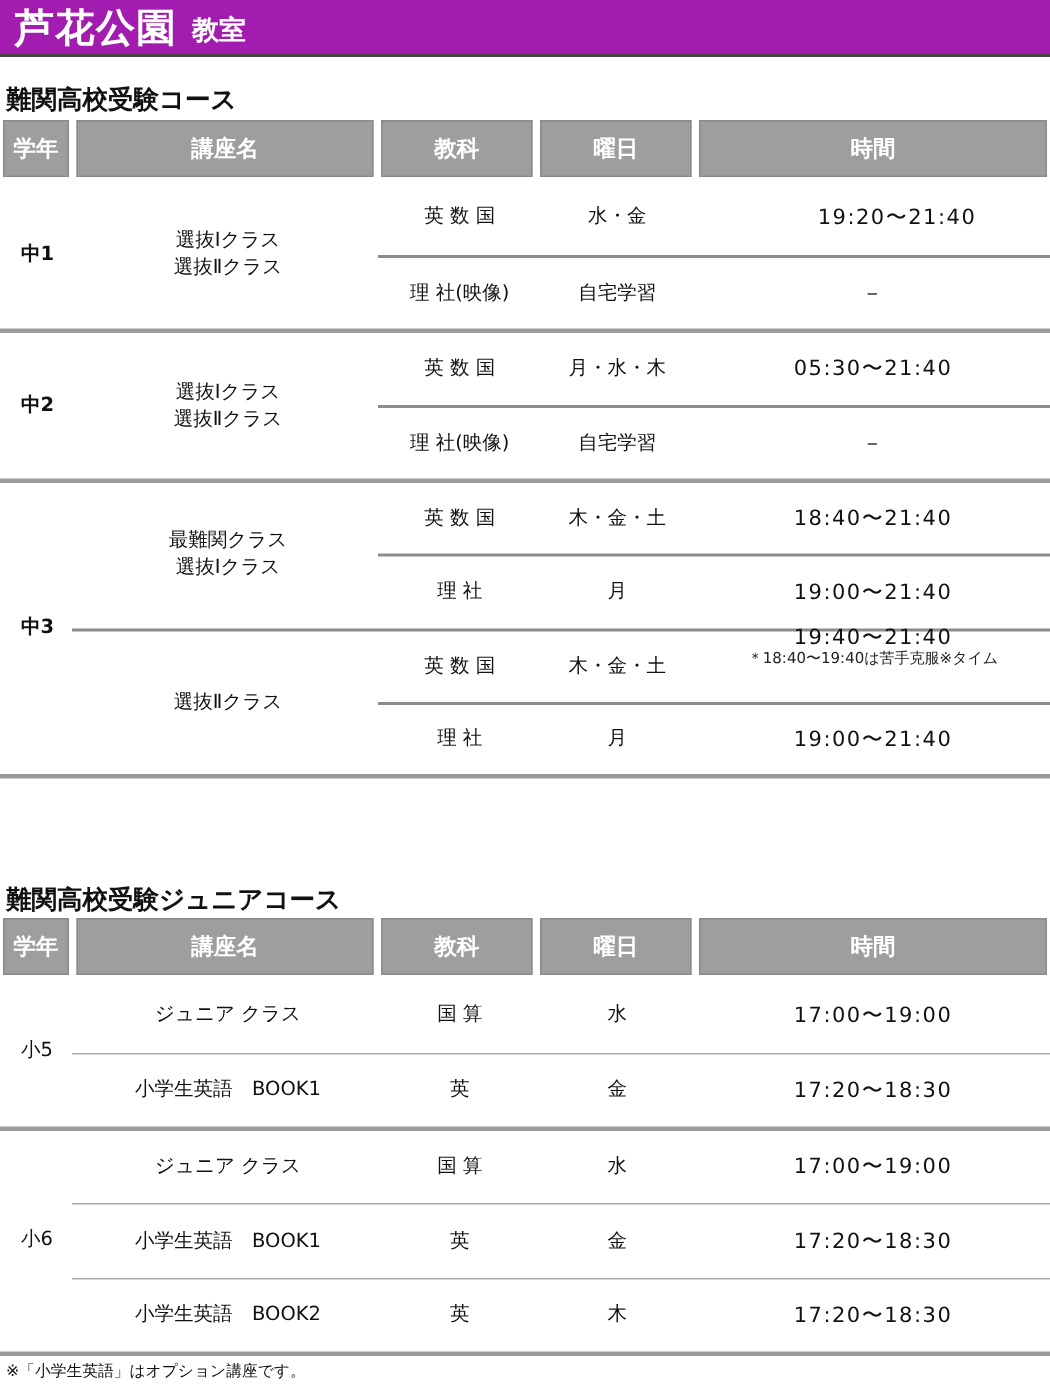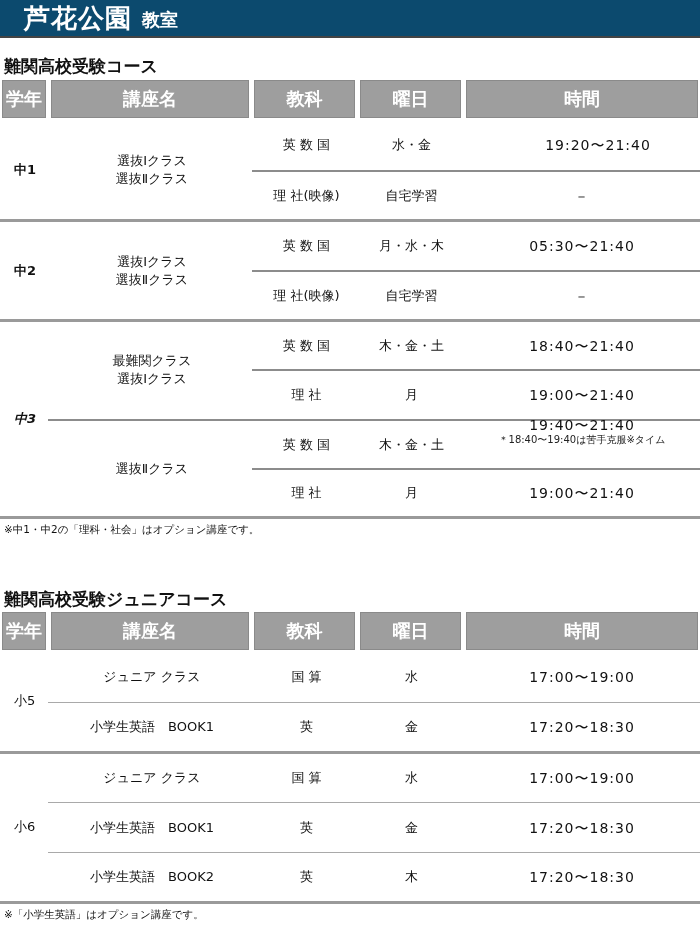--- a/index.html
+++ b/index.html
@@ -1,21 +1,21 @@
 <!DOCTYPE html>
 <html><head>
 <meta charset="utf-8">
 <style>
   * { box-sizing: border-box; margin: 0; padding: 0; }
   body { width: 700px; height: 928px; background: #ffffff; font-family: "DejaVu Sans", "Liberation Sans", sans-serif; color: #111; position: relative; overflow: hidden; }
-  .title-bar { position: absolute; left: 0; top: 0; width: 700px; height: 38px; background: #0c4a6e; border-bottom: 2px solid #444; display: flex; align-items: center; padding-left: 24px; }
+  .title-bar { position: absolute; left: 0; top: 0; width: 700px; height: 38px; background: #a21caf; border-bottom: 2px solid #444; display: flex; align-items: center; padding-left: 10px; }
   .title-main { color: #fff; font-size: 26px; font-weight: bold; letter-spacing: 1px; }
   .title-sub { color: #fff; font-size: 18px; font-weight: bold; margin-left: 10px; margin-top: 4px; }
   .section-title { position: absolute; left: 4px; font-size: 17px; font-weight: bold; color: #111; }
-  .hdr { position: absolute; height: 38px; background: #9e9e9e; border: 1px solid #8a8a8a; color: #fff; font-size: 18px; font-weight: bold; display: flex; align-items: center; justify-content: center; }
+  .hdr { position: absolute; height: 38px; background: #9e9e9e; border: 1px solid #8a8a8a; color: #fff; font-size: 15px; font-weight: bold; display: flex; align-items: center; justify-content: center; }
   .cell { position: absolute; display: flex; align-items: center; justify-content: center; font-size: 13px; color: #111; text-align: center; line-height: 18px; }
   .cell.grade { justify-content: flex-start; padding-left: 14px; font-weight: bold; }
   .cell.time { font-size: 14px; letter-spacing: 1px; }
   .cell .note { display: block; font-size: 10px; letter-spacing: 0; color: #222; line-height: 12px; }
   .stack { display: flex; flex-direction: column; align-items: center; }
   .line { position: absolute; height: 2px; background: #8c8c8c; }
   .line.thick { height: 3px; background: #9a9a9a; }
   .line.thin { height: 1px; background: #a9a9a9; }
   .notes { position: absolute; left: 4px; font-size: 10.5px; line-height: 14px; color: #111; }
 </style>
@@ -63,21 +63,21 @@
   <div class="cell" style="left:359px;top:222px;width:105px;height:48px;">月・水・木</div>
   <div class="cell time" style="left:464px;top:222px;width:236px;height:48px;">05:30〜21:40</div>
   <div class="line" style="left:252px;top:270px;width:448px;"></div>
   <div class="cell" style="left:254px;top:272px;width:105px;height:47px;">理 社(映像)</div>
   <div class="cell" style="left:359px;top:272px;width:105px;height:47px;">自宅学習</div>
   <div class="cell time" style="left:464px;top:272px;width:236px;height:47px;">－</div>
 </div>
 <div class="line thick" style="left:0;top:319px;width:700px;"></div>
 
 <div>
-  <div class="cell grade" style="left:0;top:322px;width:50px;height:194px;font-style:italic;">中3</div>
+  <div class="cell grade" style="left:0;top:322px;width:50px;height:194px;">中3</div>
 
   <div class="cell stack" style="left:50px;top:322px;width:204px;height:96px;">
     <span>最難関クラス</span>
     <span>選抜Ⅰクラス</span>
   </div>
   <div class="cell" style="left:254px;top:322px;width:105px;height:47px;">英 数 国</div>
   <div class="cell" style="left:359px;top:322px;width:105px;height:47px;">木・金・土</div>
   <div class="cell time" style="left:464px;top:322px;width:236px;height:47px;">18:40〜21:40</div>
   <div class="line" style="left:252px;top:369px;width:448px;"></div>
   <div class="cell" style="left:254px;top:371px;width:105px;height:48px;">理 社</div>
@@ -95,21 +95,20 @@
     <span class="note">＊18:40〜19:40は苦手克服※タイム</span>
   </div>
   <div class="line" style="left:252px;top:468px;width:448px;"></div>
   <div class="cell" style="left:254px;top:470px;width:105px;height:46px;">理 社</div>
   <div class="cell" style="left:359px;top:470px;width:105px;height:46px;">月</div>
   <div class="cell time" style="left:464px;top:470px;width:236px;height:46px;">19:00〜21:40</div>
 </div>
 <div class="line thick" style="left:0;top:516px;width:700px;"></div>
 
 <div class="notes" style="top:522px;">
-  <div>※中1・中2の「理科・社会」はオプション講座です。</div>
 </div>
 
 <div class="section-title" style="top:588px;">難関高校受験ジュニアコース</div>
 
 <div>
   <div class="hdr" style="left:2px;top:612px;width:44px;">学年</div>
   <div class="hdr" style="left:51px;top:612px;width:198px;">講座名</div>
   <div class="hdr" style="left:254px;top:612px;width:101px;">教科</div>
   <div class="hdr" style="left:360px;top:612px;width:101px;">曜日</div>
   <div class="hdr" style="left:466px;top:612px;width:232px;">時間</div>

